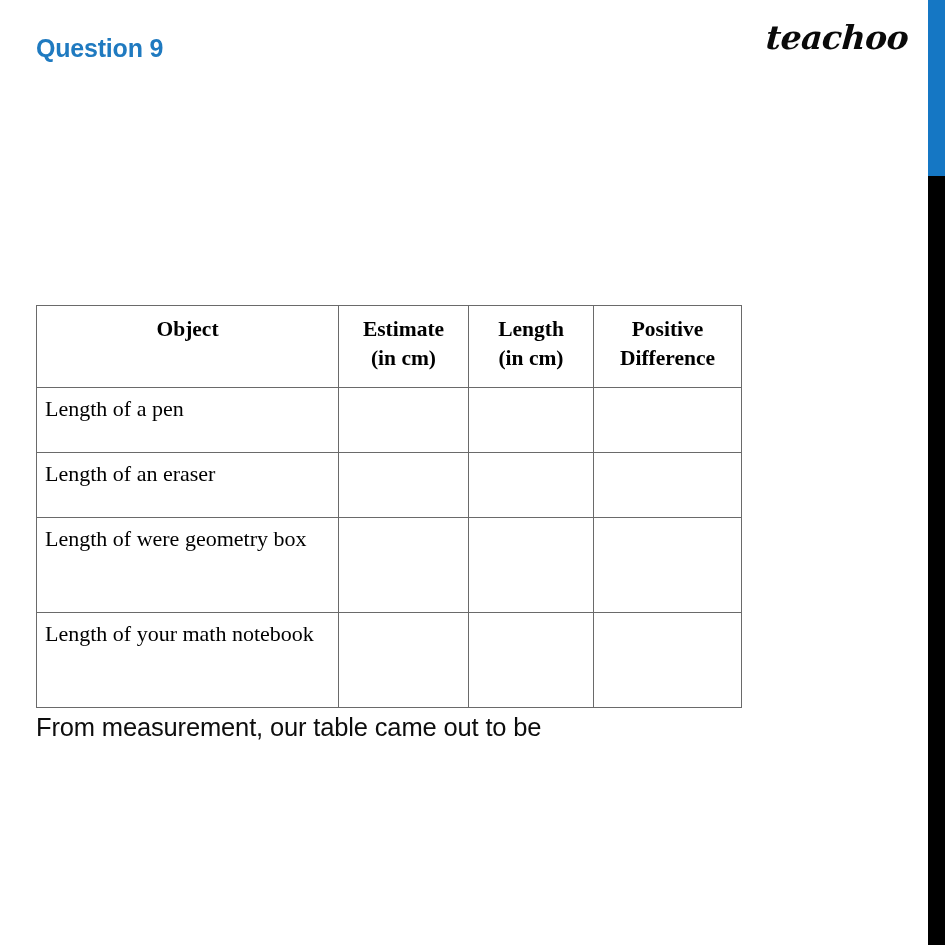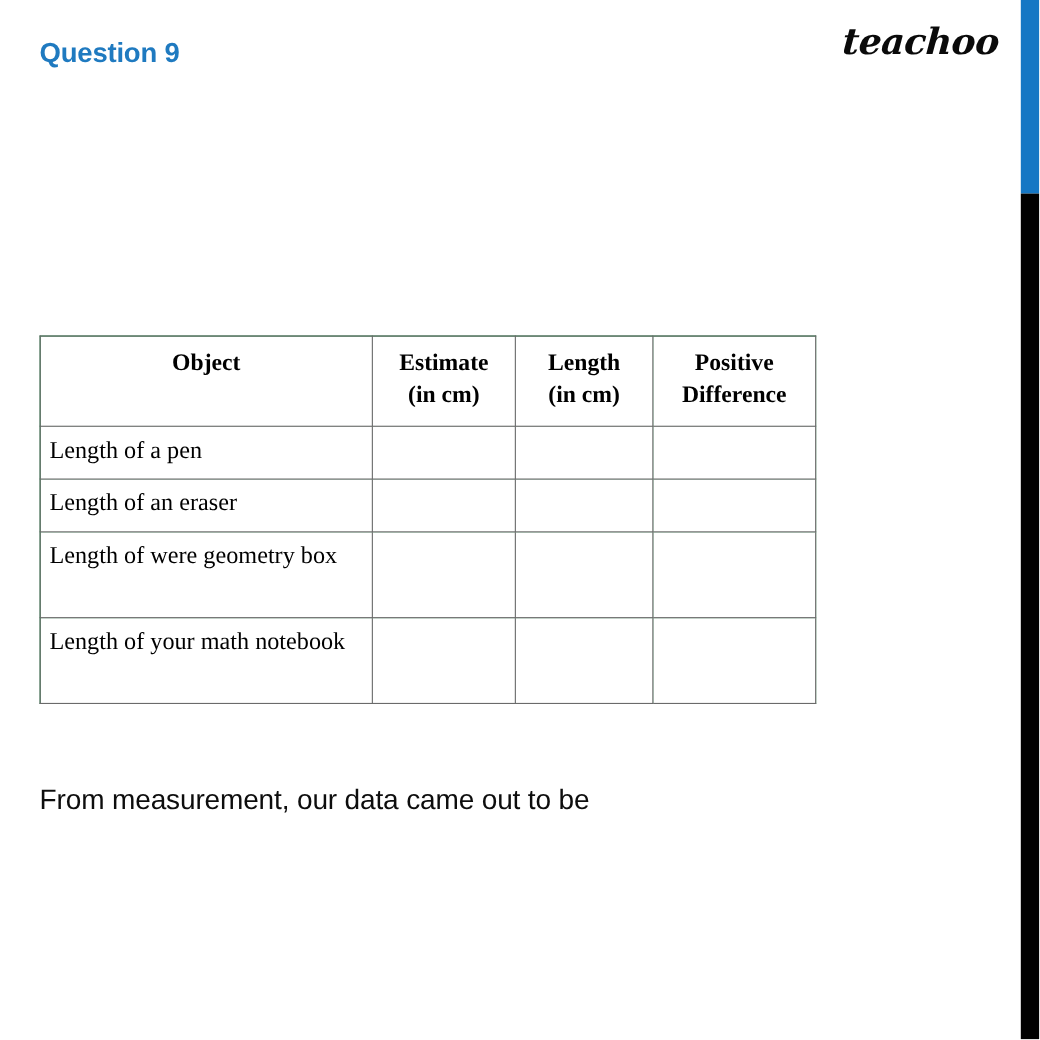--- a/index.html
+++ b/index.html
@@ -102,21 +102,21 @@
   .data-table th {
     text-align: center;
     font-weight: bold;
     font-size: 21.5px;
     line-height: 29px;
     padding: 9px 4px 14px 4px;
   }
   .data-table td.obj-cell {
     font-size: 22px;
     line-height: 30px;
-    padding: 6px 8px 8px 8px;
+    padding: 6px 8px 25px 8px;
     text-align: left;
   }
   .data-table td.obj-cell.justify {
     text-align: justify;
     text-align-last: left;
   }
   .data-table td.blank-cell {
     height: 100%;
   }
   .col-object   { width: 302px; }
@@ -199,15 +199,15 @@
       </tr>
       <tr class="row-5">
         <td class="obj-cell justify">Length of your math notebook</td>
         <td class="blank-cell"></td>
         <td class="blank-cell"></td>
         <td class="blank-cell"></td>
       </tr>
     </tbody>
   </table>
 
-  <div class="closing-line">From measurement, our data came out to be</div>
+  <div class="closing-line">From measurement, our table came out to be</div>
 
 </div>
 
 </body></html>

